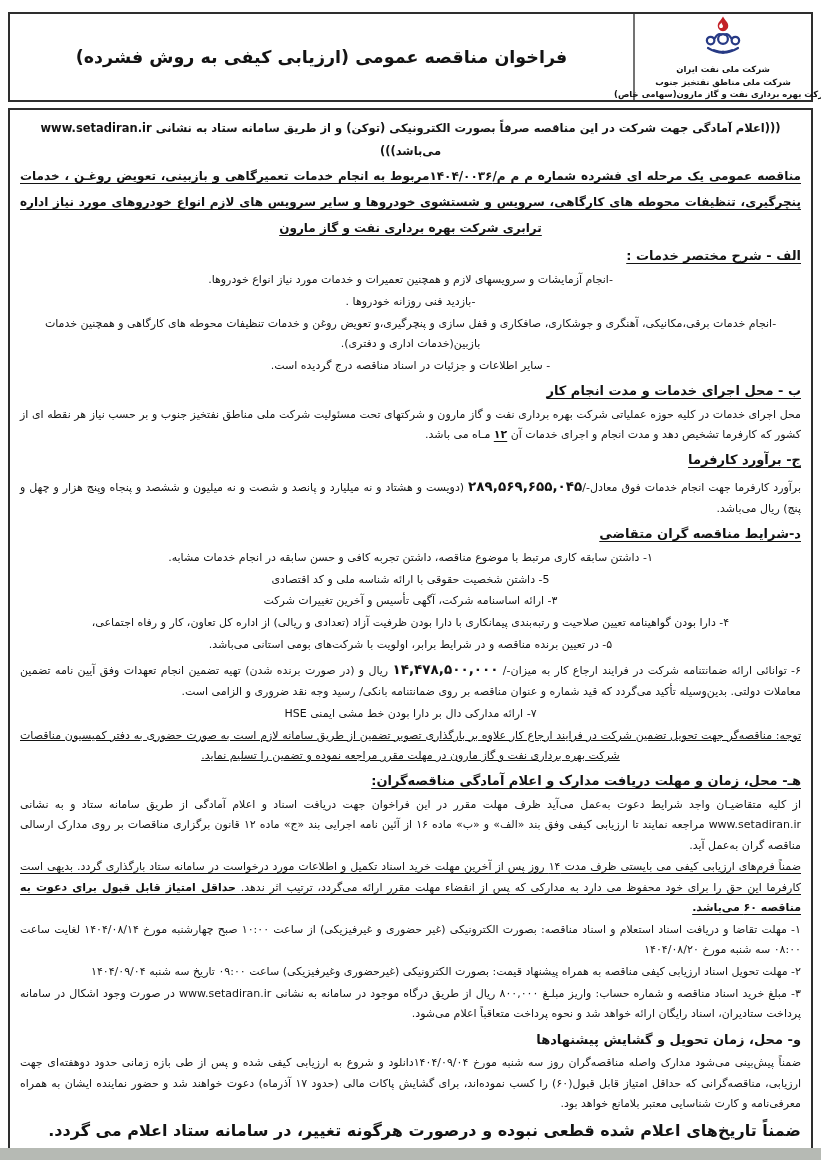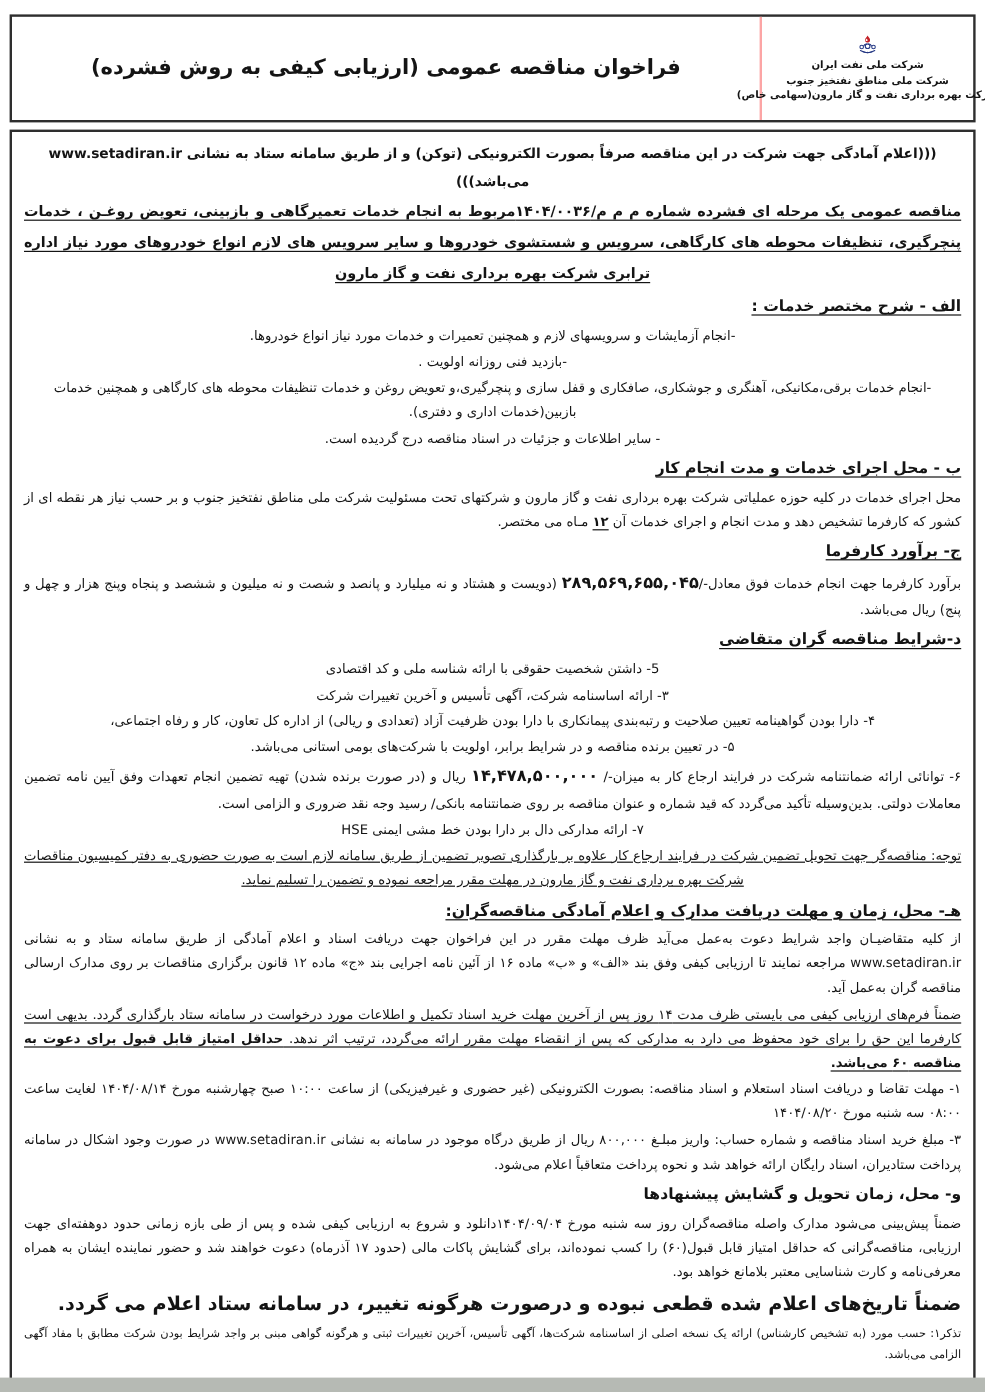--- a/index.html
+++ b/index.html
@@ -19,24 +19,24 @@
 
   
   .header-box {
     border: 2px solid #2e2e2e;
     display: flex;
     height: 90px;
     background: #fff;
   }
   .logo-cell {
     width: 178px;
-    border-left: 2px solid #fca5a5;
+    border-left: 2px solid #737373;
     display: flex; flex-direction: column;
     align-items: center; justify-content: center;
-    padding: 15px 4px;
+    padding: 1px 4px;
   }
   .logo-svg { display: block; }
   .org-line { font-size: 8.5px; font-weight: bold; white-space: nowrap; margin-top: 2.5px; }
   .title-cell {
     flex: 1;
     display: flex; align-items: center; justify-content: center;
     font-size: 17.5px; font-weight: bold;
     text-align: center;
   }
 
@@ -100,43 +100,45 @@
   </div>
 
   <div class="body-box">
 
     <p class="center b notice">(((اعلام آمادگی جهت شرکت در این مناقصه صرفاً بصورت الکترونیکی (توکن) و از طریق سامانه ستاد به نشانی www.setadiran.ir می‌باشد)))</p>
 
     <p class="b u jc tender-title">مناقصه عمومی یک مرحله ای فشرده شماره م م م/۱۴۰۴/۰۰۳۶مربوط به انجام خدمات تعمیرگاهی و بازبینی، تعویض روغـن ، خدمات پنچرگیری، تنظیفات محوطه های کارگاهی، سرویس و شستشوی خودروها و سایر سرویس های لازم انواع خودروهای مورد نیاز اداره ترابری شرکت بهره برداری نفت و گاز مارون</p>
 
     <div class="heading"><span class="u">الف - شرح مختصر خدمات :</span></div>
     <p class="center">-انجام آزمایشات و سرویسهای لازم و همچنین تعمیرات و خدمات مورد نیاز انواع خودروها.</p>
-    <p class="center">-بازدید فنی روزانه اولویت .</p>
+    <p class="center">-بازدید فنی روزانه خودروها .</p>
     <p class="center">-انجام خدمات برقی،مکانیکی، آهنگری و جوشکاری، صافکاری و قفل سازی و پنچرگیری،و تعویض روغن و خدمات تنظیفات محوطه های کارگاهی و همچنین خدمات بازبین(خدمات اداری و دفتری).</p>
     <p class="center">- سایر اطلاعات و جزئیات در اسناد مناقصه درج گردیده است.</p>
 
     <div class="heading"><span class="u">ب - محل اجرای خدمات و مدت انجام کار</span></div>
-    <p class="jr"><span>محل اجرای خدمات در کلیه حوزه عملیاتی شرکت بهره برداری نفت و گاز مارون و شرکتهای تحت مسئولیت شرکت ملی مناطق نفتخیز جنوب و بر حسب نیاز هر نقطه ای از کشور که کارفرما تشخیص دهد و مدت انجام و اجرای خدمات آن </span><span class="b u">۱۲</span><span> مـاه می مختصر.</span></p>
+    <p class="jr"><span>محل اجرای خدمات در کلیه حوزه عملیاتی شرکت بهره برداری نفت و گاز مارون و شرکتهای تحت مسئولیت شرکت ملی مناطق نفتخیز جنوب و بر حسب نیاز هر نقطه ای از کشور که کارفرما تشخیص دهد و مدت انجام و اجرای خدمات آن </span><span class="b u">۱۲</span><span> مـاه می باشد.</span></p>
 
     <div class="heading"><span class="u">ج- برآورد کارفرما</span></div>
     <p class="jr"><span>برآورد کارفرما جهت انجام خدمات فوق معادل-/</span><span class="amount amount-lg">۲۸۹,۵۶۹,۶۵۵,۰۴۵</span><span> (دویست و هشتاد و نه میلیارد و پانصد و شصت و نه میلیون و ششصد و پنجاه وپنج هزار و چهل و پنج) ریال می‌باشد.</span></p>
 
     <div class="heading"><span class="u">د-شرایط مناقصه گران متقاضی</span></div>
+    <p class="center">۱- داشتن سابقه کاری مرتبط با موضوع مناقصه، داشتن تجربه کافی و حسن سابقه در انجام خدمات مشابه.</p>
     <p class="center">5- داشتن شخصیت حقوقی با ارائه شناسه ملی و کد اقتصادی</p>
     <p class="center">۳- ارائه اساسنامه شرکت، آگهی تأسیس و آخرین تغییرات شرکت</p>
     <p class="center">۴- دارا بودن گواهینامه تعیین صلاحیت و رتبه‌بندی پیمانکاری با دارا بودن ظرفیت آزاد (تعدادی و ریالی) از اداره کل تعاون، کار و رفاه اجتماعی،</p>
     <p class="center">۵- در تعیین برنده مناقصه و در شرایط برابر، اولویت با شرکت‌های بومی استانی می‌باشد.</p>
     <p class="jr"><span>۶- توانائی ارائه ضمانتنامه شرکت در فرایند ارجاع کار به میزان-/ </span><span class="amount amount-lg">۱۴,۴۷۸,۵۰۰,۰۰۰</span><span> ریال و (در صورت برنده شدن) تهیه تضمین انجام تعهدات وفق آیین نامه تضمین معاملات دولتی. بدین‌وسیله تأکید می‌گردد که قید شماره و عنوان مناقصه بر روی ضمانتنامه بانکی/ رسید وجه نقد ضروری و الزامی است.</span></p>
     <p class="center">۷- ارائه مدارکی دال بر دارا بودن خط مشی ایمنی HSE</p>
     <p class="jc">توجه: مناقصه‌گر جهت تحویل تضمین شرکت در فرایند ارجاع کار علاوه بر بارگذاری تصویر تضمین از طریق سامانه لازم است به صورت حضوری به دفتر کمیسیون مناقصات شرکت بهره برداری نفت و گاز مارون در مهلت مقرر مراجعه نموده و تضمین را تسلیم نماید.</p>
 
     <div class="heading"><span class="u">هـ- محل، زمان و مهلت دریافت مدارک و اعلام آمادگی مناقصه‌گران:</span></div>
     <p class="jr">از کلیه متقاضیـان واجد شرایط دعوت به‌عمل می‌آید ظرف مهلت مقرر در این فراخوان جهت دریافت اسناد و اعلام آمادگی از طریق سامانه ستاد و به نشانی www.setadiran.ir مراجعه نمایند تا ارزیابی کیفی وفق بند «الف» و «ب» ماده ۱۶ از آئین نامه اجرایی بند «ج» ماده ۱۲ قانون برگزاری مناقصات بر روی مدارک ارسالی مناقصه گران به‌عمل آید.</p>
     <p class="jr u"><span>ضمناً فرم‌های ارزیابی کیفی می بایستی ظرف مدت ۱۴ روز پس از آخرین مهلت خرید اسناد تکمیل و اطلاعات مورد درخواست در سامانه ستاد بارگذاری گردد. بدیهی است کارفرما این حق را برای خود محفوظ می دارد به مدارکی که پس از انقضاء مهلت مقرر ارائه می‌گردد، ترتیب اثر ندهد. </span><span class="b">حداقل امتیاز قابل قبول برای دعوت به مناقصه ۶۰ می‌باشد.</span></p>
     <p class="jr">۱- مهلت تقاضا و دریافت اسناد استعلام و اسناد مناقصه: بصورت الکترونیکی (غیر حضوری و غیرفیزیکی) از ساعت ۱۰:۰۰ صبح چهارشنبه مورخ ۱۴۰۴/۰۸/۱۴ لغایت ساعت ۰۸:۰۰ سه شنبه مورخ ۱۴۰۴/۰۸/۲۰</p>
+    <p class="jr">۲- مهلت تحویل اسناد ارزیابی کیفی مناقصه به همراه پیشنهاد قیمت: بصورت الکترونیکی (غیرحضوری وغیرفیزیکی) ساعت ۰۹:۰۰ تاریخ سه شنبه ۱۴۰۴/۰۹/۰۴</p>
     <p class="jr">۳- مبلغ خرید اسناد مناقصه و شماره حساب: واریز مبلـغ ۸۰۰,۰۰۰ ریال از طریق درگاه موجود در سامانه به نشانی www.setadiran.ir در صورت وجود اشکال در سامانه پرداخت ستادیران، اسناد رایگان ارائه خواهد شد و نحوه پرداخت متعاقباً اعلام می‌شود.</p>
 
     <div class="heading"><span>و- محل، زمان تحویل و گشایش پیشنهادها</span></div>
     <p class="jr">ضمناً پیش‌بینی می‌شود مدارک واصله مناقصه‌گران روز سه شنبه مورخ ۱۴۰۴/۰۹/۰۴دانلود و شروع به ارزیابی کیفی شده و پس از طی بازه زمانی حدود دوهفته‌ای جهت ارزیابی، مناقصه‌گرانی که حداقل امتیاز قابل قبول(۶۰) را کسب نموده‌اند، برای گشایش پاکات مالی (حدود ۱۷ آذرماه) دعوت خواهند شد و حضور نماینده ایشان به همراه معرفی‌نامه و کارت شناسایی معتبر بلامانع خواهد بود.</p>
     <p class="jr b" style="font-size:16px">ضمناً تاریخ‌های اعلام شده قطعی نبوده و درصورت هرگونه تغییر، در سامانه ستاد اعلام می گردد.</p>
     <p class="jr small">تذکر۱: حسب مورد (به تشخیص کارشناس) ارائه یک نسخه اصلی از اساسنامه شرکت‌ها، آگهی تأسیس، آخرین تغییرات ثبتی و هرگونه گواهی مبنی بر واجد شرایط بودن شرکت مطابق با مفاد آگهی الزامی می‌باشد.</p>
 
   </div>
 
   <div class="bottom-strip"></div>

